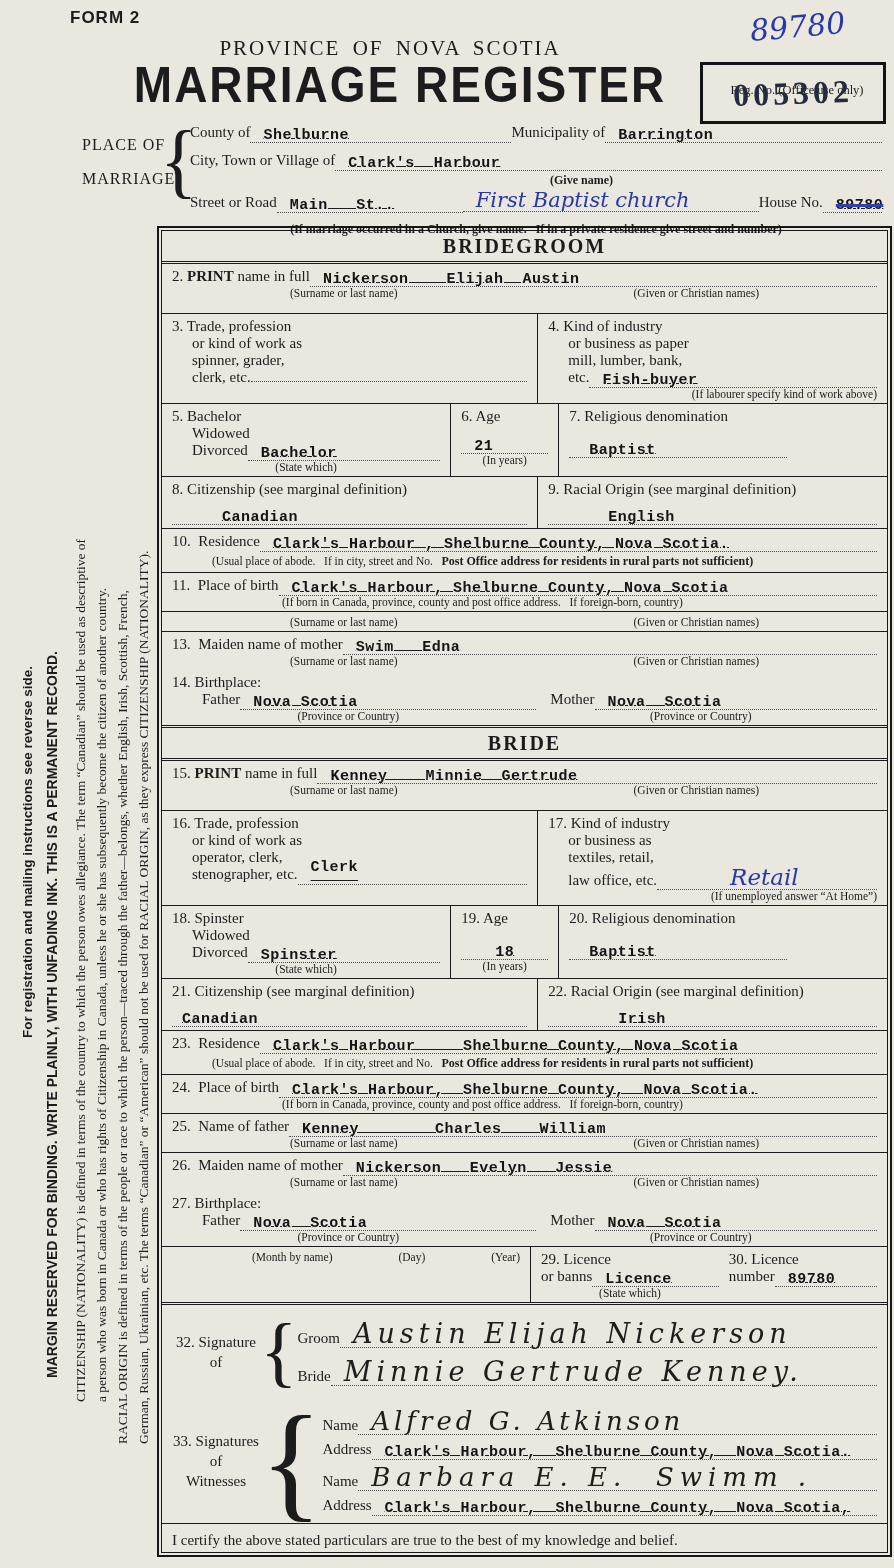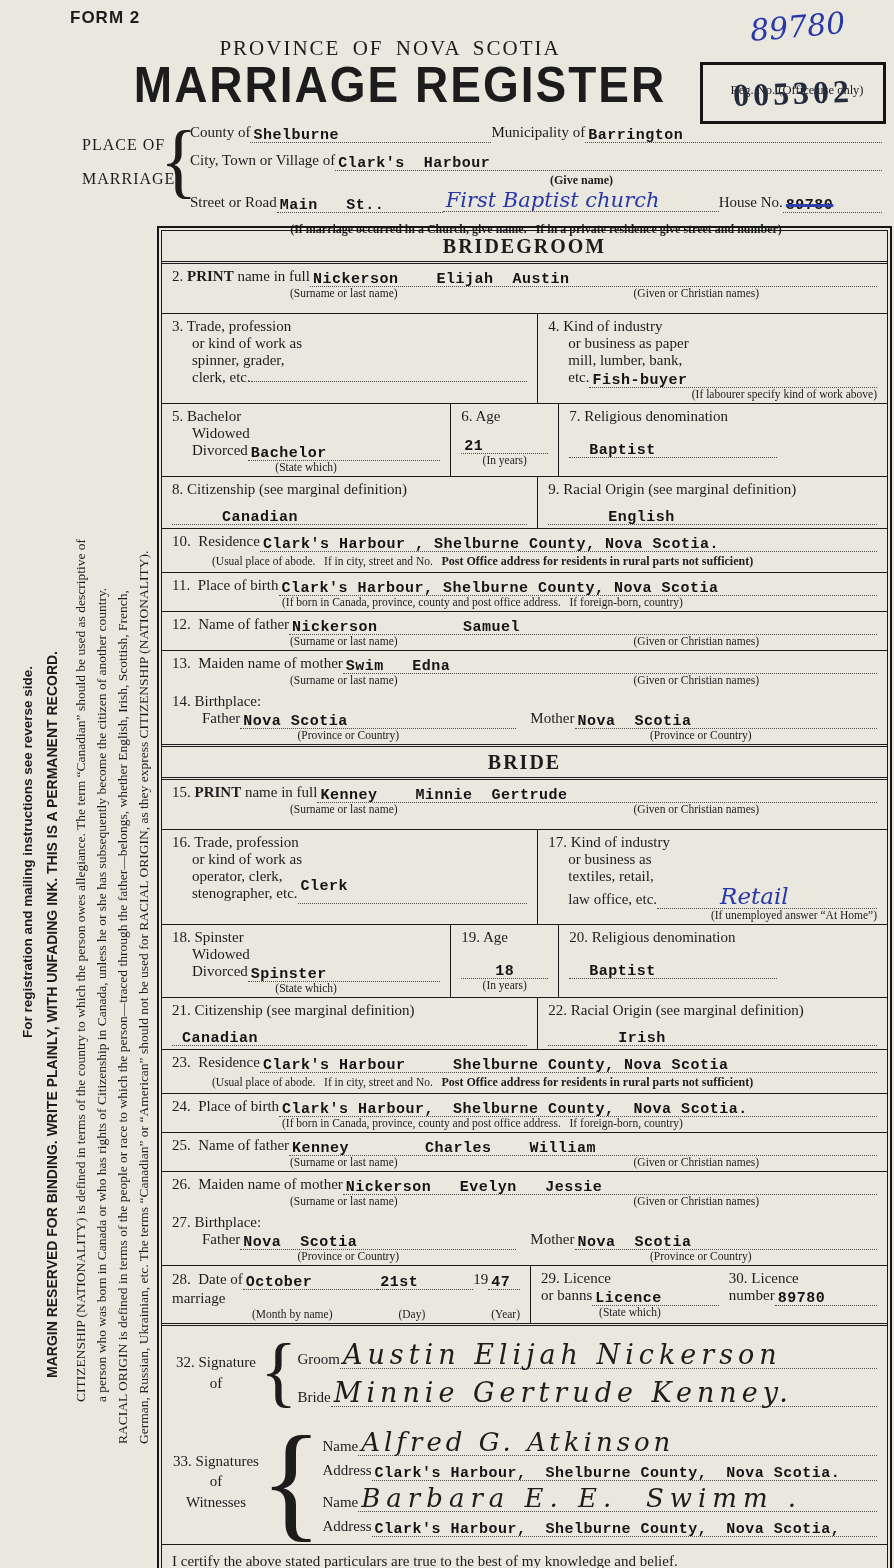--- a/index.html
+++ b/index.html
@@ -11,21 +11,21 @@
   .b { font-weight:700; }
   .typed { font-family:"Liberation Mono", monospace; font-weight:700; white-space:pre;
            font-size:15px; color:#141414; letter-spacing:.5px; }
   .hw { font-family:"DejaVu Serif", serif; font-style:italic; white-space:pre; line-height:1; }
   .hw.blue { color:#2838a8; }
   .hw.black { color:#1f1c1a; }
   .cap { font-size:11.5px; white-space:pre; }
   .capb { font-size:12px; font-weight:700; white-space:pre; }
   .fl { display:flex; align-items:baseline; }
   .lbl { white-space:pre; }
-  .fill { flex:1 1 auto; border-bottom:1.5px dotted #4c4c4c; padding:0 3px; min-width:10px; }
+  .fill { flex:1 1 auto; border-bottom:1.5px dotted #4c4c4c; padding:0 13px; min-width:10px;text-decoration:underline; }
   .fill > .typed { position:relative; top:2px; }
   .fill > .hw { display:inline-block; margin-bottom:-8px; }
   .strike { text-decoration:line-through; text-decoration-thickness:2.5px; text-decoration-color:#2f3fae; }
 
   
   .abs { position:absolute; }
   #form-no { left:70px; top:8px; font:700 17px "Liberation Sans", sans-serif; letter-spacing:1px; }
   #province { left:0; width:780px; top:36px; text-align:center; font-size:21px; letter-spacing:2px; word-spacing:5px; }
   #title { left:0; width:800px; top:58px; text-align:center; font:700 46px "Liberation Sans", sans-serif;
            letter-spacing:2px; transform:scaleY(1.08); }
@@ -216,24 +216,20 @@
 
     <div class="row">
       <div class="fl">
             <span class="lbl">11.  Place of birth</span>
             <span class="fill"><span class="typed">Clark's Harbour, Shelburne County, Nova Scotia</span></span>
           </div>
       <div class="cap" style="padding-left:110px">(If born in Canada, province, county and post office address.   If foreign-born, country)</div>
     </div>
 
     <div class="row">
-      <div class="fl">
-            <span class="lbl">12.  Name of father</span>
-            <span class="fill"><span class="typed">Nickerson         Samuel</span></span>
-          </div>
       <div class="caprow">
             <span class="sp"></span>
             <span class="cap">(Surname or last name)</span>
             <span class="sp"></span>
             <span class="sp"></span>
             <span class="cap">(Given or Christian names)</span>
             <span class="sp"></span>
           </div>
     </div>
 
@@ -410,27 +406,20 @@
             <span class="cap">(Province or Country)</span>
             <span class="sp"></span>
             <span class="sp"></span>
             <span class="cap">(Province or Country)</span>
             <span class="sp"></span>
           </div>
     </div>
 
     <div class="row split dbl">
       <div class="lc" style="flex:0 0 48%">
-        <div class="fl">
-          <span style="white-space:pre;line-height:1.25"><span>28.  Date of</span><br><span>marriage</span></span>
-          <span class="fill" style="flex:2"><span class="typed">October</span></span>
-          <span class="fill" style="flex:1.4"><span class="typed">21st</span></span>
-          <span class="lbl">19</span>
-          <span class="fill" style="flex:.4"><span class="typed">47</span></span>
-        </div>
         <div class="caprow" style="padding-left:80px">
               <span class="cap">(Month by name)</span>
               <span class="sp"></span>
               <span class="cap">(Day)</span>
               <span class="sp"></span>
               <span class="cap">(Year)</span>
             </div>
       </div>
       <div class="rc">
         <div style="display:flex">

